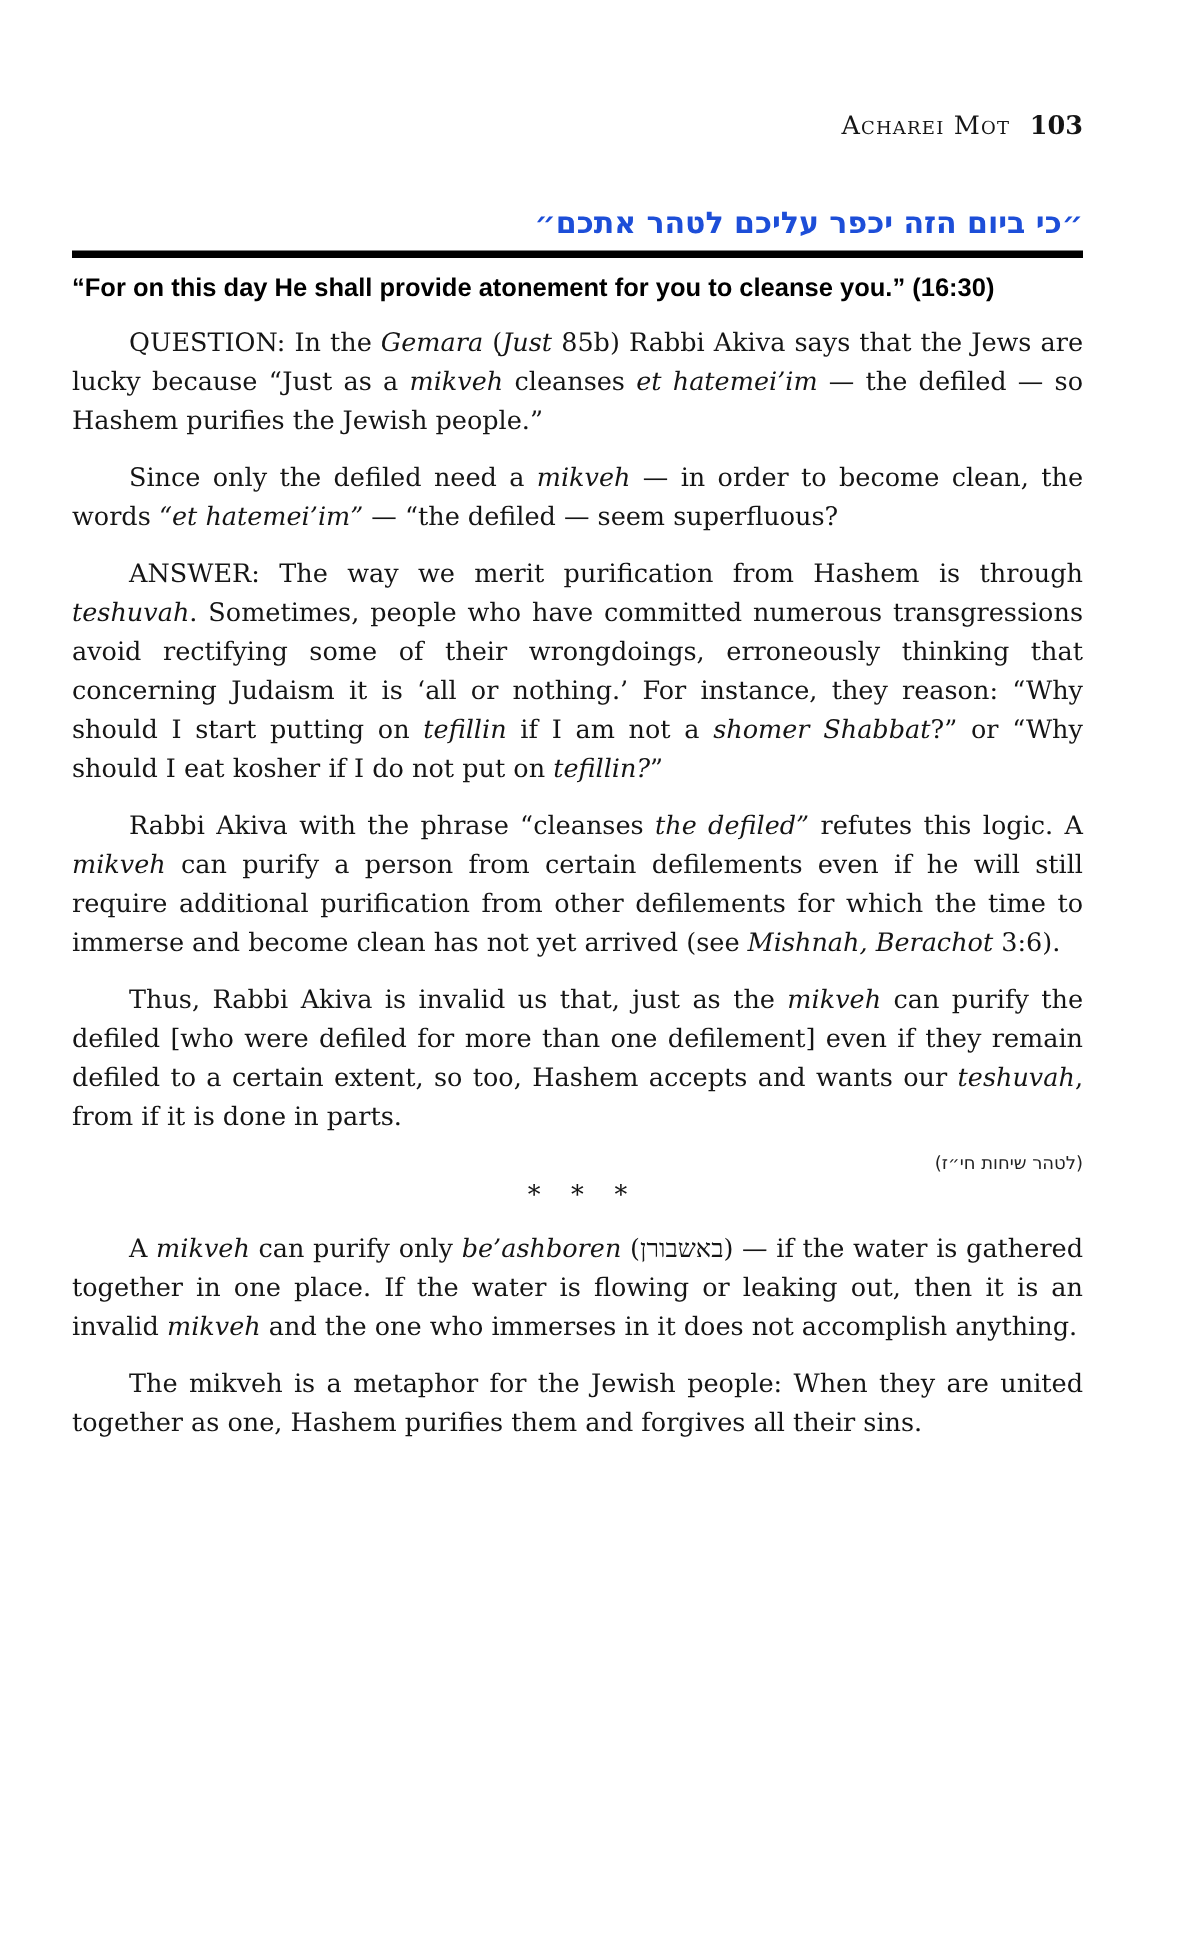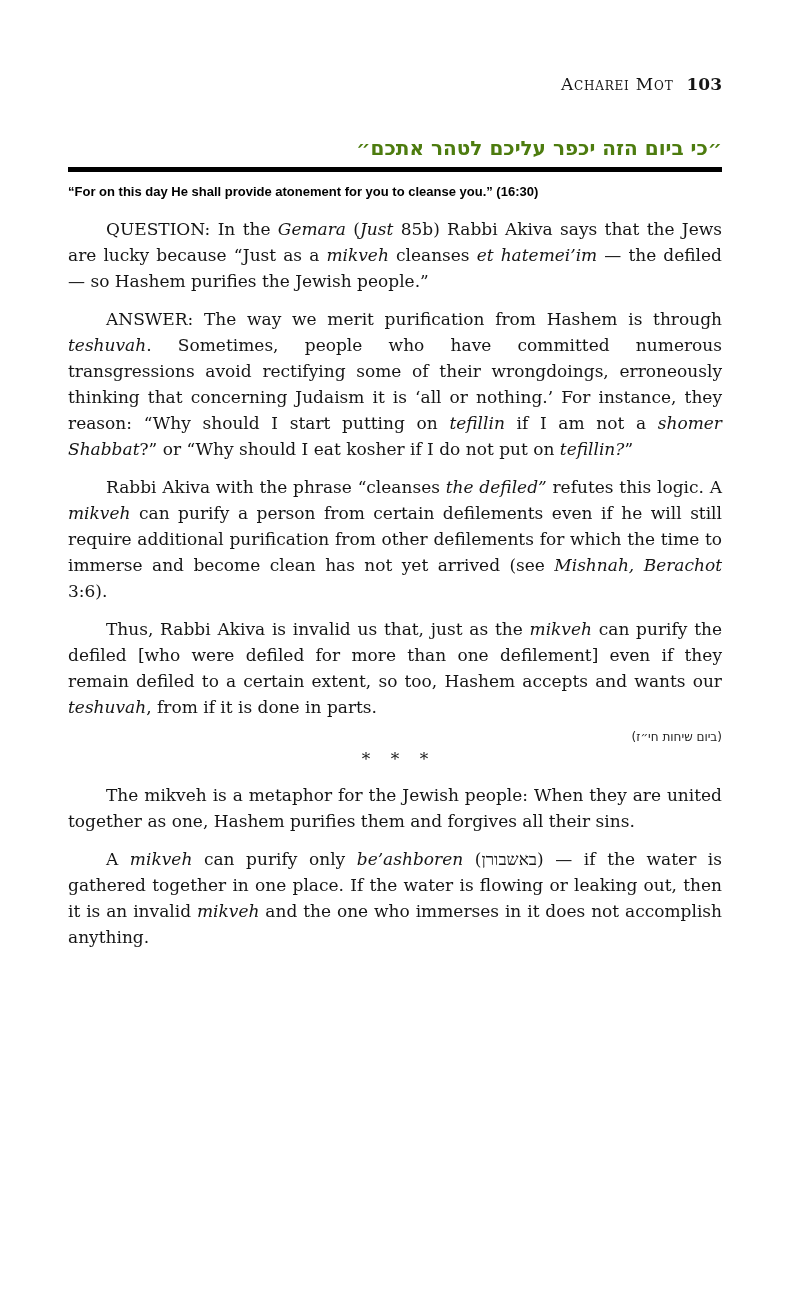--- a/index.html
+++ b/index.html
@@ -11,21 +11,21 @@
     width: 800px;
     height: 1300px;
     overflow: hidden;
     color: #151515;
     font-family: "DejaVu Serif", serif;
   }
   .page {
     box-sizing: border-box;
     width: 800px;
     height: 1300px;
-    padding: 74px 78px 0 68px;
+    padding: 74px 78px 0 48px;
   }
   .running-header {
     text-align: right;
     font-size: 17px;
     line-height: 20px;
     white-space: nowrap;
   }
   .section-title {
     font-variant: small-caps;
     letter-spacing: 0.8px;
@@ -35,31 +35,31 @@
     margin-left: 13px;
   }
   .hebrew-heading {
     direction: rtl;
     text-align: right;
     font-family: "DejaVu Sans", sans-serif;
     font-weight: bold;
     font-size: 20px;
     line-height: 24px;
     margin-top: 42px;
-    color: #4d7c0f;
+    color: #1d4ed8;
   }
   .heading-rule {
     height: 5px;
     background: #000;
     margin-top: 7px;
   }
   .verse-heading {
     font-family: "Liberation Sans", sans-serif;
     font-weight: bold;
-    font-size: 13px;
+    font-size: 17px;
     line-height: 25px;
     margin-top: 7px;
     color: #000;
   }
   .body-text {
     margin-top: 3px;
   }
   .para {
     margin: 12px 0 0 0;
     text-align: justify;
@@ -95,22 +95,23 @@
   </div>
 
   <div class="hebrew-heading">״כי ביום הזה יכפר עליכם לטהר אתכם״</div>
 
   <div class="heading-rule"></div>
 
   <div class="verse-heading">“For on this day He shall provide atonement for you to cleanse you.” (16:30)</div>
 
   <div class="body-text">
       <p class="para"><span>QUESTION: In the </span><i>Gemara</i><span> (</span><i>Just</i><span> 85b) Rabbi Akiva says that the Jews are lucky because “Just as a </span><i>mikveh</i><span> cleanses </span><i>et hatemei’im</i><span> — the defiled — so Hashem purifies the Jewish people.”</span></p>
+      <p class="para"><span>Since only the defiled need a </span><i>mikveh</i><span> — in order to become clean, the words </span><i>“et hatemei’im”</i><span> — “the defiled — seem superfluous?</span></p>
       <p class="para"><span>ANSWER: The way we merit purification from Hashem is through </span><i>teshuvah</i><span>. Sometimes, people who have committed numerous transgressions avoid rectifying some of their wrongdoings, erroneously thinking that concerning Judaism it is ‘all or nothing.’ For instance, they reason: “Why should I start putting on </span><i>tefillin</i><span> if I am not a </span><i>shomer Shabbat</i><span>?” or “Why should I eat kosher if I do not put on </span><i>tefillin?</i><span>”</span></p>
       <p class="para"><span>Rabbi Akiva with the phrase “cleanses </span><i>the defiled”</i><span> refutes this logic. A </span><i>mikveh</i><span> can purify a person from certain defilements even if he will still require additional purification from other defilements for which the time to immerse and become clean has not yet arrived (see </span><i>Mishnah, Berachot</i><span> 3:6).</span></p>
       <p class="para"><span>Thus, Rabbi Akiva is invalid us that, just as the </span><i>mikveh</i><span> can purify the defiled [who were defiled for more than one defilement] even if they remain defiled to a certain extent, so too, Hashem accepts and wants our </span><i>teshuvah</i><span>, from if it is done in parts.</span></p>
-      <div class="citation">(ביום שיחות חי״ז)</div>
+      <div class="citation">(לטהר שיחות חי״ז)</div>
       <div class="divider">* * *</div>
+      <p class="para"><span>A </span><i>mikveh</i><span> can purify only </span><i>be’ashboren</i><span> (באשבורן) — if the water is gathered together in one place. If the water is flowing or leaking out, then it is an invalid </span><i>mikveh</i><span> and the one who immerses in it does not accomplish anything.</span></p>
       <p class="para"><span>The mikveh is a metaphor for the Jewish people: When they are united together as one, Hashem purifies them and forgives all their sins.</span></p>
-      <p class="para"><span>A </span><i>mikveh</i><span> can purify only </span><i>be’ashboren</i><span> (באשבורן) — if the water is gathered together in one place. If the water is flowing or leaking out, then it is an invalid </span><i>mikveh</i><span> and the one who immerses in it does not accomplish anything.</span></p>
     </div>
 
 </div>
 
 </body></html>

